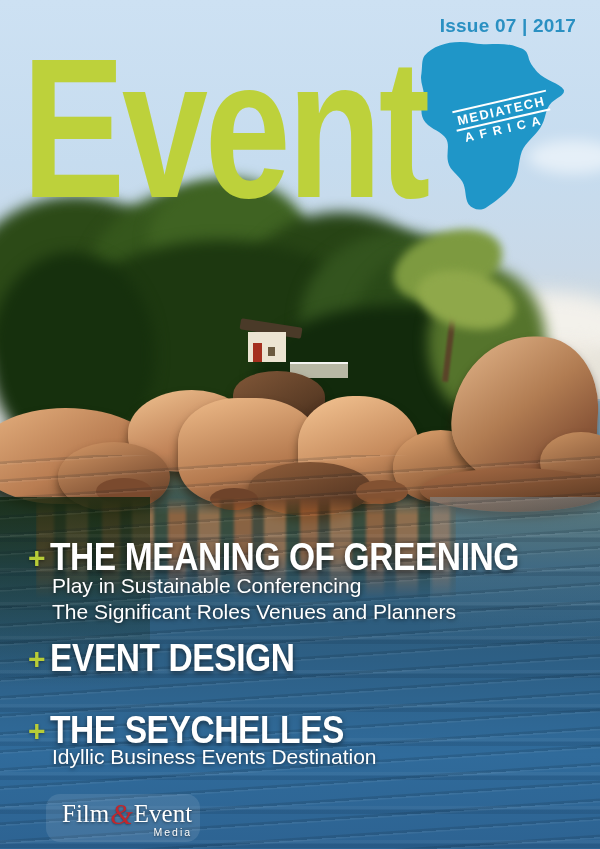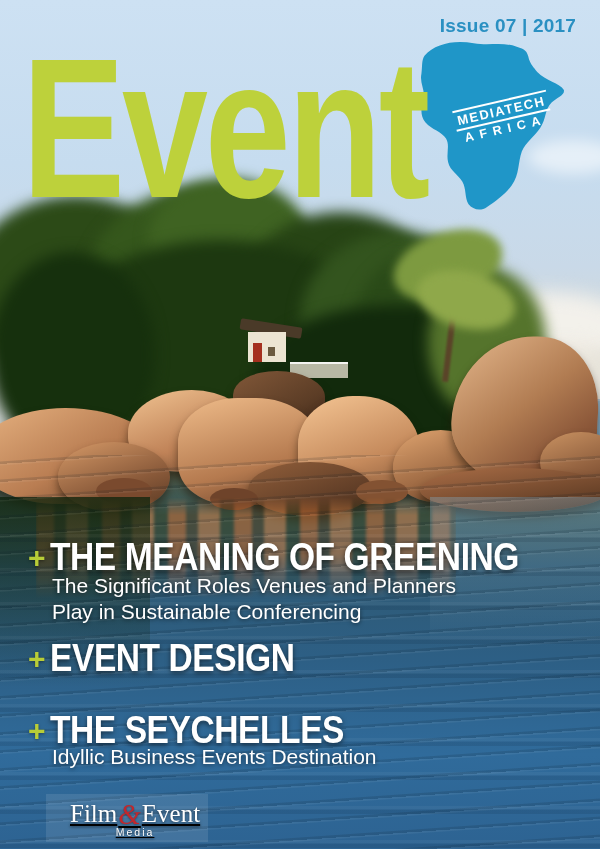--- a/index.html
+++ b/index.html
@@ -96,27 +96,27 @@
            text-shadow:0 1px 3px rgba(0,0,0,.45);}
   .plus{position:absolute;font-size:30px;font-weight:700;color:#b8cd37;text-shadow:0 1px 3px rgba(0,0,0,.4);}
   .cl-title{position:absolute;font-size:39px;font-weight:700;color:#fff;white-space:nowrap;
             letter-spacing:-.5px;transform:scaleX(.86);transform-origin:left top;
             text-shadow:0 2px 6px rgba(0,0,0,.55);}
   .cl-sub{position:absolute;font-size:21px;font-weight:400;color:#fff;line-height:26px;white-space:nowrap;
           text-shadow:0 1px 4px rgba(0,0,0,.6);}
   .pl1{left:28px;top:541px;} .ti1{left:50px;top:535px;} .su1{left:52px;top:573px;}
   .pl2{left:28px;top:642px;} .ti2{left:50px;top:636px;} .su2{left:52px;top:672px;}
   .pl3{left:28px;top:714px;} .ti3{left:50px;top:708px;} .su3{left:52px;top:744px;text-align:right;}
-  .footer-logo{left:46px;top:794px;padding:2px 8px 4px 24px;background:rgba(255,255,255,.10);border-radius:0;text-decoration:underline;}
+  .footer-logo{left:46px;top:794px;padding:2px 8px 4px 16px;background:rgba(255,255,255,.10);border-radius:14px;}
   .fl-row{display:flex;align-items:baseline;font-family:"Liberation Serif",serif;color:#fff;
           text-shadow:0 1px 3px rgba(0,0,0,.5);}
   .fl-w{font-size:25px;}
   .fl-amp{font-size:29px;font-style:italic;color:#c0272d;margin:0 1px;position:relative;top:2px;
           text-shadow:0 1px 2px rgba(0,0,0,.35);}
-  .fl-media{text-align:center;font-size:10.5px;letter-spacing:2px;color:#fff;margin-top:-3px;
+  .fl-media{text-align:right;font-size:10.5px;letter-spacing:2px;color:#fff;margin-top:-3px;
             font-family:"Liberation Sans",sans-serif;text-shadow:0 1px 2px rgba(0,0,0,.5);}
 </style>
 </head>
 <body>
 
 <div class="page" title="Seychelles island cove: granite boulders, tropical trees, small white chalet with red door, calm blue sea">
 
   <div class="abs sky"></div>
   <div class="abs cloud c1"></div>
   <div class="abs cloud c2"></div>
@@ -181,22 +181,22 @@
       <span class="l1">MEDIATECH</span>
       <div class="l2">AFRICA</div>
     </div>
   </div>
 
   <div class="abs masthead">Event</div>
 
   <span class="plus pl1">+</span>
   <div class="cl-title ti1">THE MEANING OF GREENING</div>
   <div class="cl-sub su1">
+    <div>Play in Sustainable Conferencing</div>
     <div>The Significant Roles Venues and Planners</div>
-    <div>Play in Sustainable Conferencing</div>
   </div>
 
   <span class="plus pl2">+</span>
   <div class="cl-title ti2">EVENT DESIGN</div>
 
   <span class="plus pl3">+</span>
   <div class="cl-title ti3">THE SEYCHELLES</div>
   <div class="cl-sub su3">
     <div>Idyllic Business Events Destination</div>
   </div>

